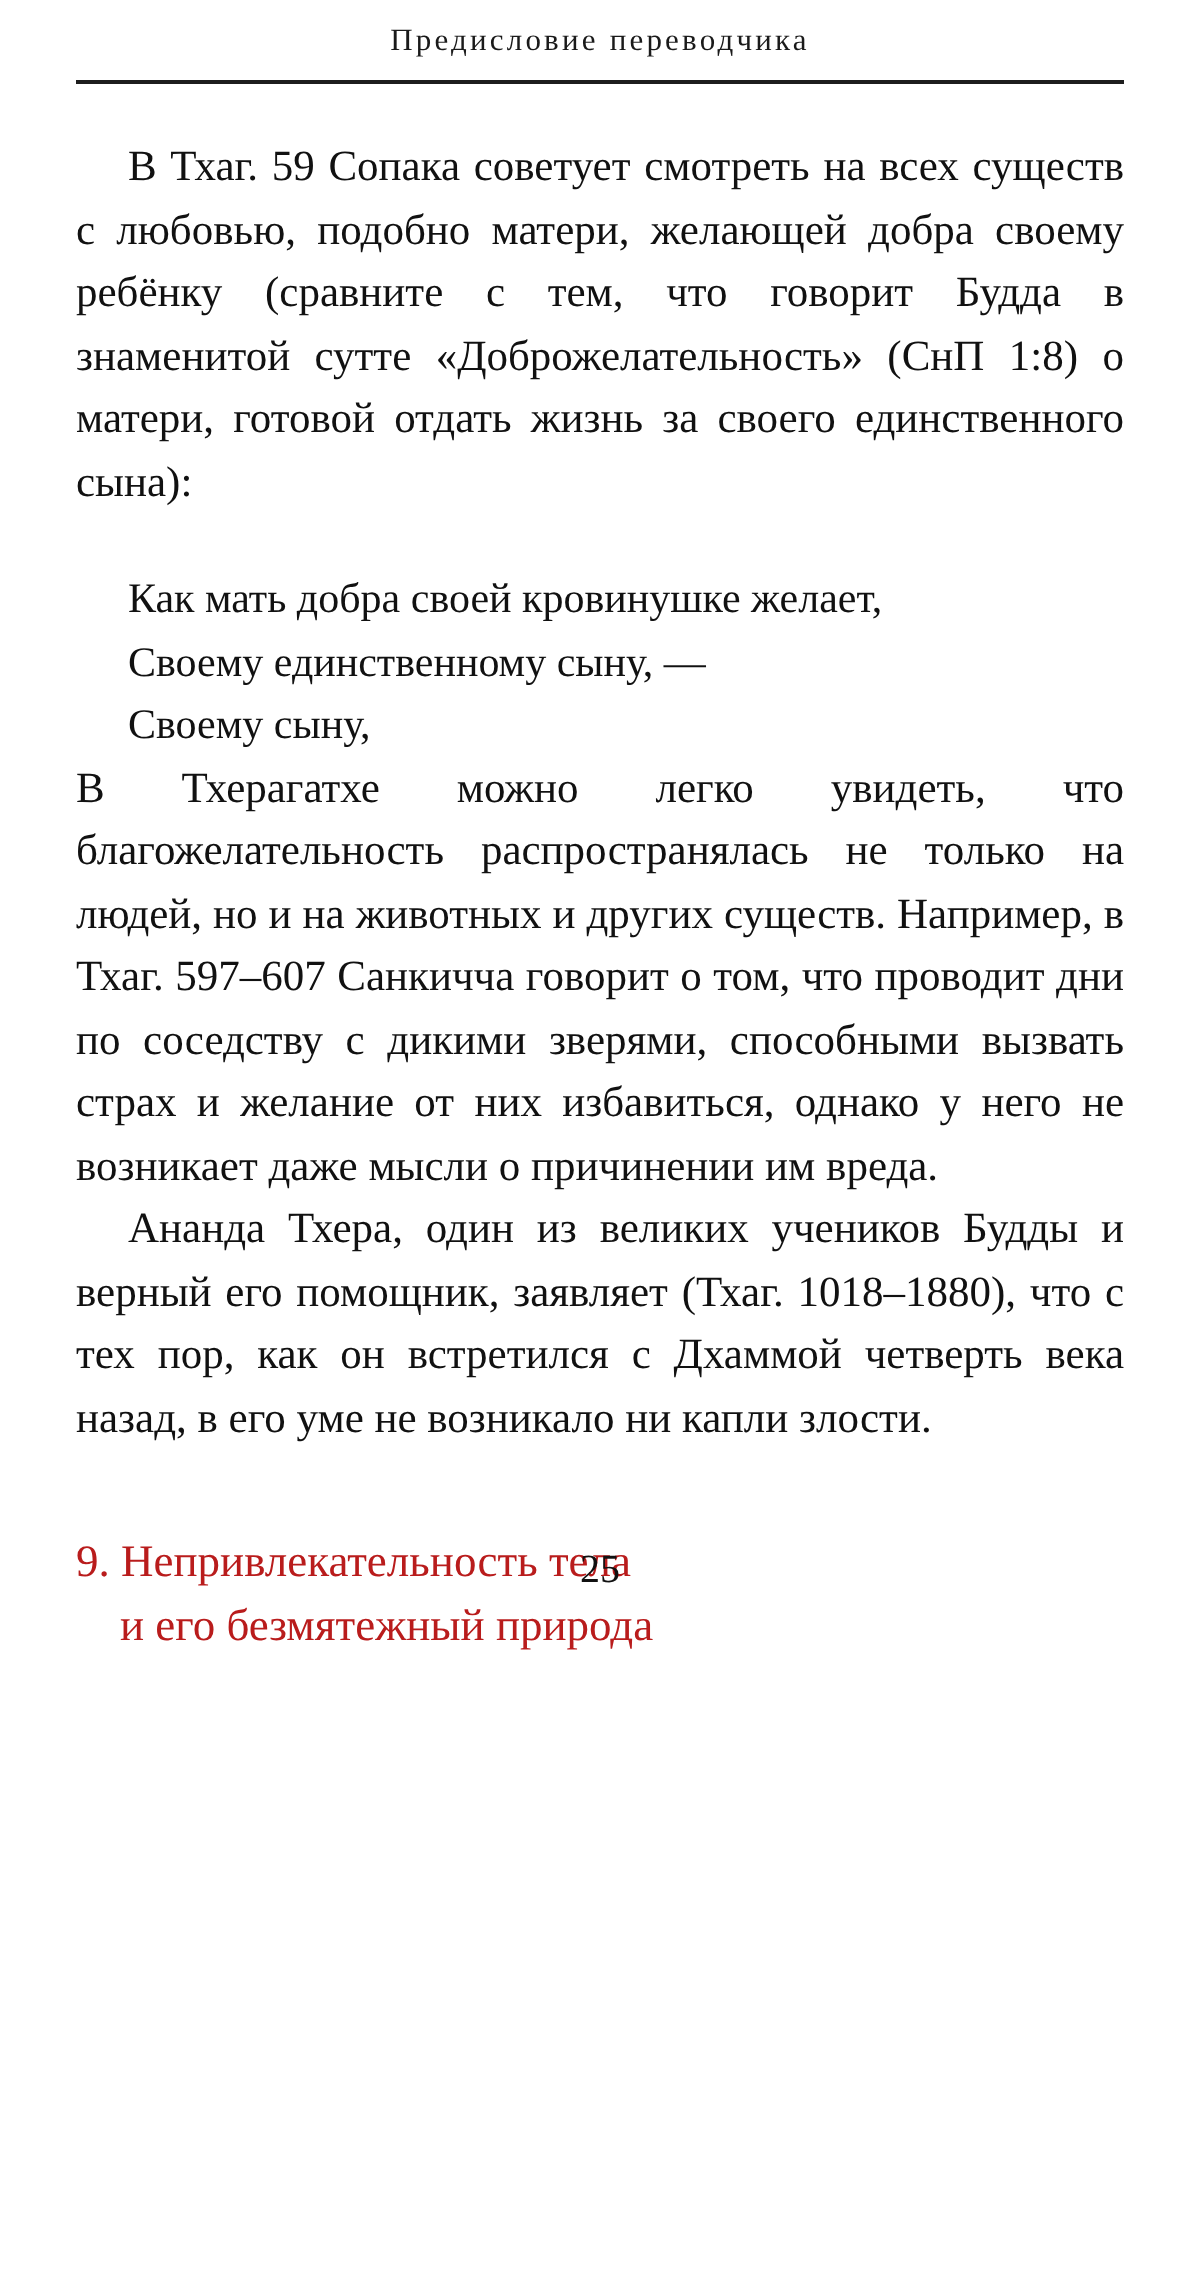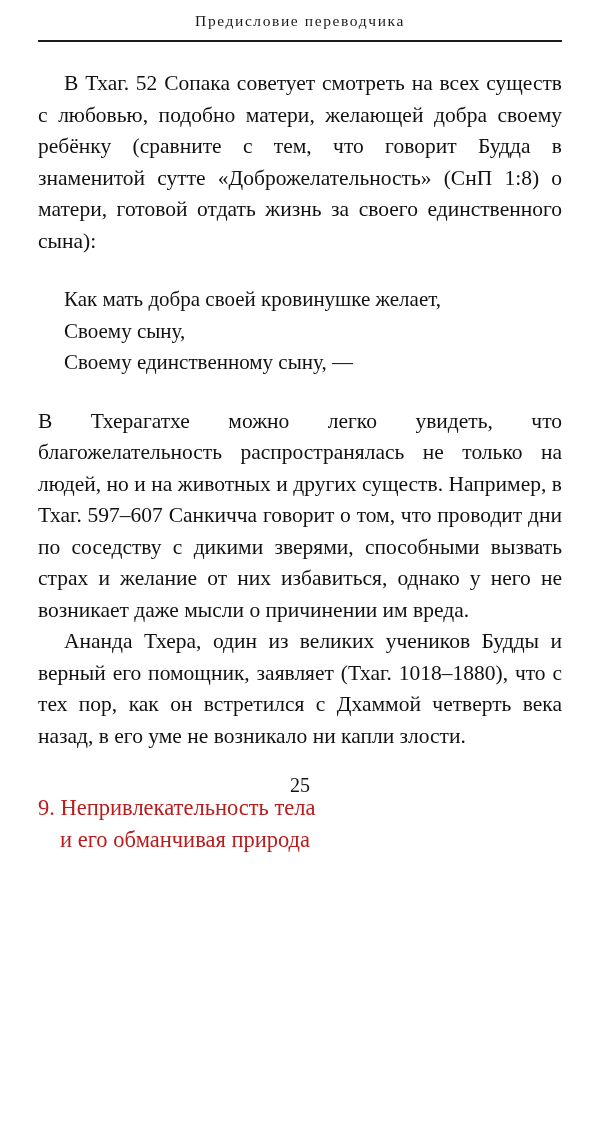--- a/index.html
+++ b/index.html
@@ -45,21 +45,20 @@
     color: #111111;
   }
   p {
     margin: 0;
   }
   p.indent {
     text-indent: 26px;
   }
   .verse {
     margin-top: 27px;
-    margin-bottom: 27px;
     padding-left: 26px;
     font-size: 21px;
     line-height: 31.5px;
     text-align: left;
   }
   .verse .line {
     white-space: nowrap;
   }
   .section-heading {
     margin-top: 40px;
@@ -89,37 +88,37 @@
 <body>
 
 <div class="page">
 
   <div class="running-head">Предисловие переводчика</div>
   <div class="head-rule"></div>
 
   <div class="body-text">
 
     <div class="para-block">
-      <p class="indent">В Тхаг. 52 Сопака советует смотреть на всех существ с любовью, подобно матери, желающей добра своему ребёнку (сравните с тем, что говорит Будда в знаменитой сутте «Доброжелательность» (СнП 1:8) о матери, готовой отдать жизнь за своего единственного сына):</p>
+      <p class="indent">В Тхаг. 59 Сопака советует смотреть на всех существ с любовью, подобно матери, желающей добра своему ребёнку (сравните с тем, что говорит Будда в знаменитой сутте «Доброжелательность» (СнП 1:8) о матери, готовой отдать жизнь за своего единственного сына):</p>
     </div>
 
     <div class="verse">
       <div class="line">Как мать добра своей кровинушке желает,</div>
+      <div class="line">Своему единственному сыну, —</div>
       <div class="line">Своему сыну,</div>
-      <div class="line">Своему единственному сыну, —</div>
     </div>
 
     <div class="para-block">
       <p>В Тхерагатхе можно легко увидеть, что благожелательность распространялась не только на людей, но и на животных и других существ. Например, в Тхаг. 597–607 Санкичча говорит о том, что проводит дни по соседству с дикими зверями, способными вызвать страх и желание от них избавиться, однако у него не возникает даже мысли о причинении им вреда.</p>
       <p class="indent">Ананда Тхера, один из великих учеников Будды и верный его помощник, заявляет (Тхаг. 1018–1880), что с тех пор, как он встретился с Дхаммой четверть века назад, в его уме не возникало ни капли злости.</p>
     </div>
 
     <div class="section-heading">
       <span class="l1">9. Непривлекательность тела</span>
-      <span class="l2">и его обманчивая природа</span>
+      <span class="l2">и его безмятежный природа</span>
     </div>
 
 
   </div>
 
   <div class="folio">25</div>
 
 </div>
 
 </body></html>

